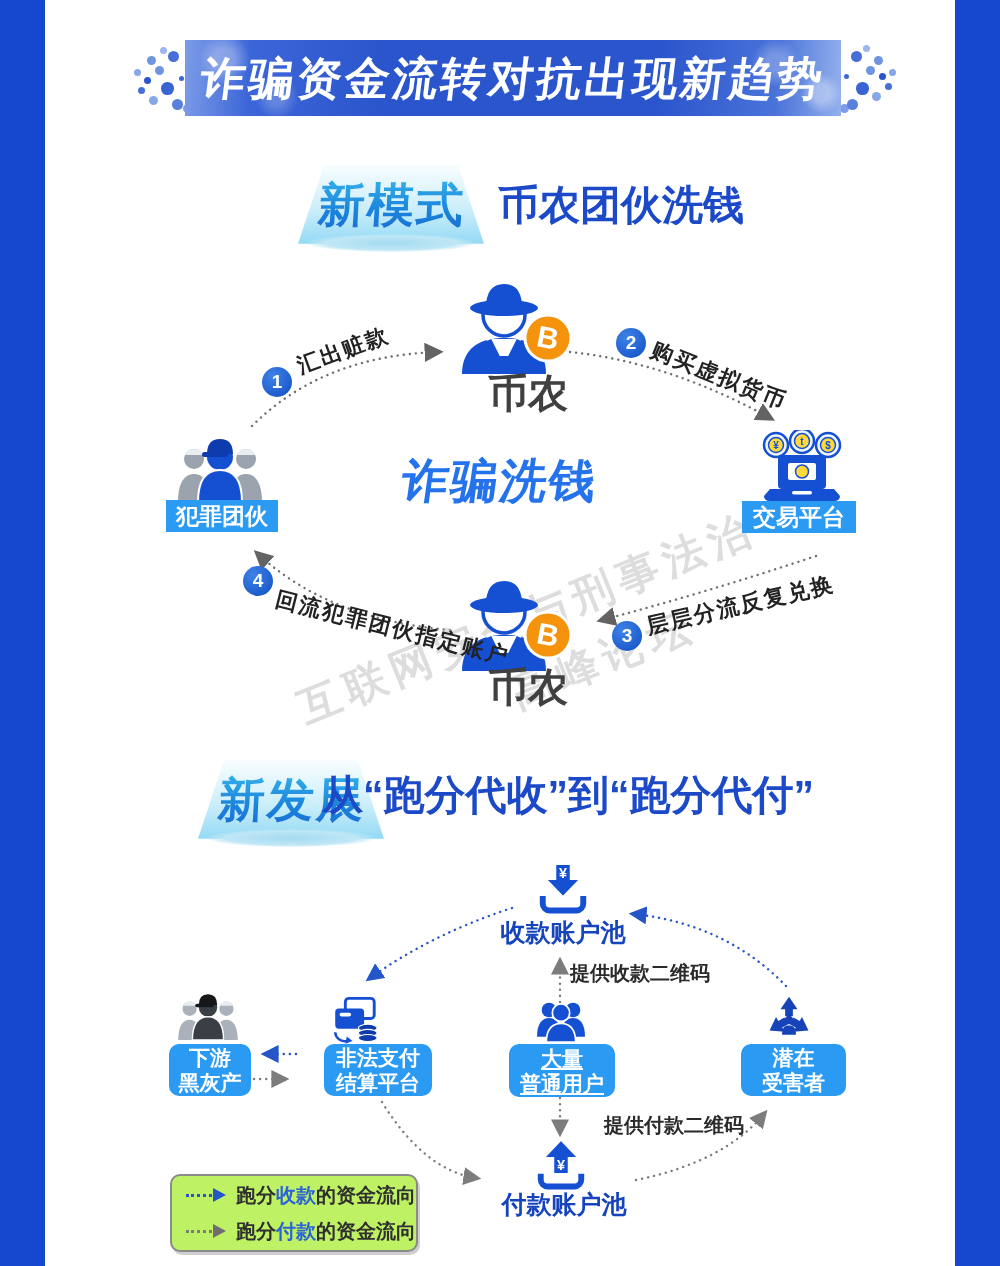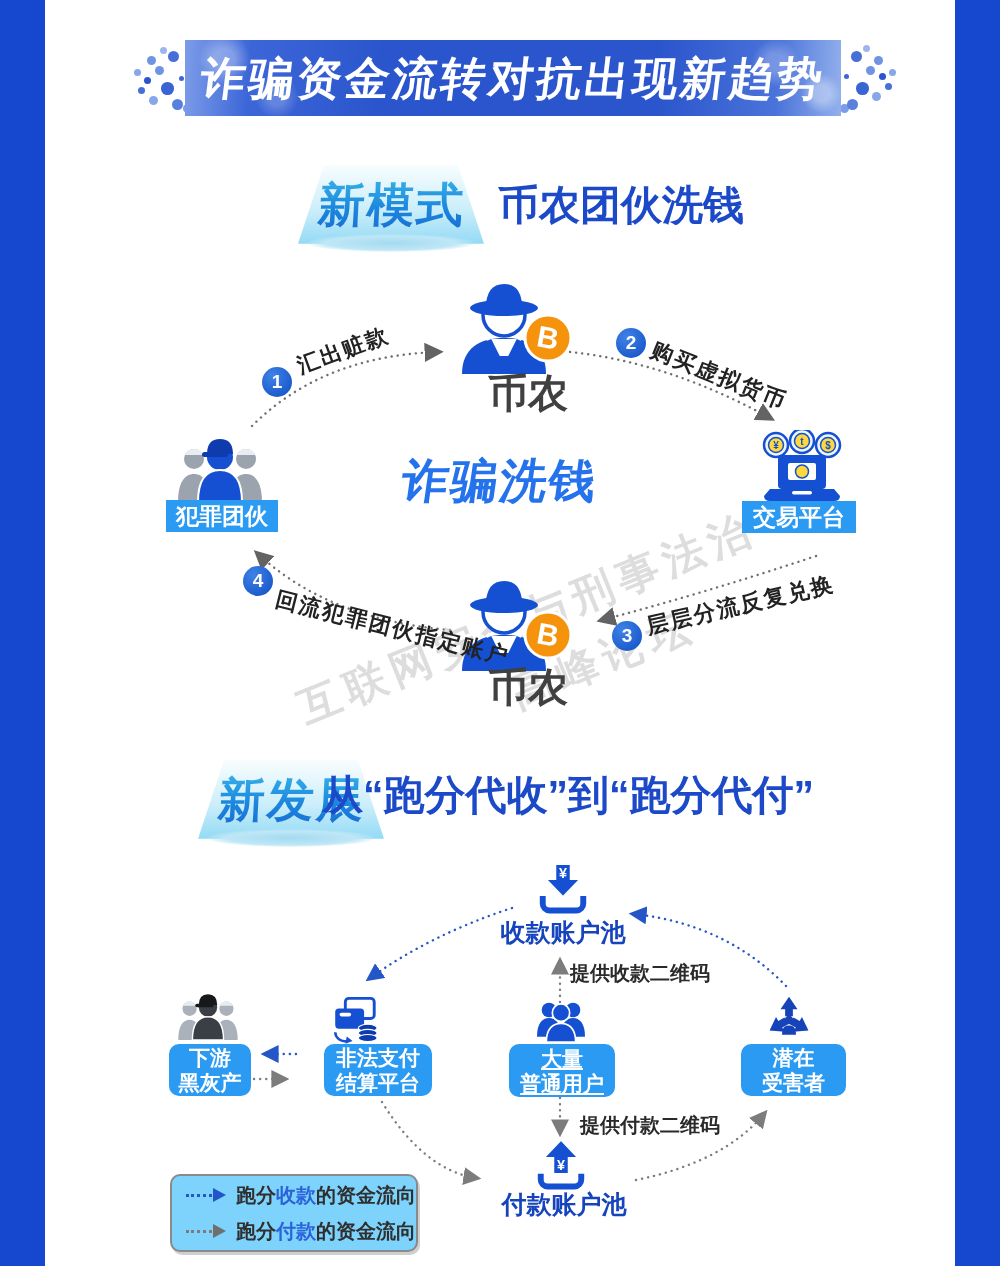--- a/index.html
+++ b/index.html
@@ -68,21 +68,21 @@
   .wm2{font-size:42px;letter-spacing:7px;margin-top:10px;transform:translateX(55px);}
 
   
   .pool-label{position:absolute;font-size:25px;font-weight:800;color:#1544bd;text-align:center;}
   .anno{position:absolute;font-size:20px;font-weight:600;color:#2a2a2a;white-space:nowrap;}
   .box{position:absolute;background:#2b9af3;border-radius:10px;color:#fff;font-weight:700;
     font-size:21px;text-align:center;display:flex;flex-direction:column;justify-content:center;
     line-height:25px;}
 
   
-  .legend{position:absolute;left:170px;top:1174px;width:244px;height:66px;background:#7dd3fc;
+  .legend{position:absolute;left:170px;top:1174px;width:244px;height:66px;background:#bef264;
     border:2px solid #8a8a8a;border-radius:10px;box-shadow:2px 3px 0 #cfcfcf;
     display:flex;flex-direction:column;justify-content:center;gap:9px;padding:4px 0;}
   .legend-row{display:flex;align-items:center;padding-left:14px;}
   .dotline{width:42px;height:0;border-top:3px dotted #2456c8;margin-right:1px;}
   .dotline.gray{border-top-color:#7c7c7c;}
   .tri{width:0;height:0;border-top:7px solid transparent;border-bottom:7px solid transparent;
     border-left:13px solid #2456c8;margin-right:10px;}
   .tri.gray{border-left-color:#6f6f6f;}
   .legend-text{font-size:20px;font-weight:700;color:#2f2f2f;white-space:nowrap;}
   .legend-text .hl{color:#2b62d8;}
@@ -330,21 +330,21 @@
   </div>
 
   <svg class="icon-svg" style="left:764px;top:996px;" width="50" height="48">
       <use href="#sym-recycle"></use>
     </svg>
   <div class="box" style="left:741px;top:1044px;width:105px;height:52px;text-align:center;">
     <span>潜在</span>
     <span>受害者</span>
   </div>
 
-  <div class="anno" style="left:580px;top:1112px;">提供付款二维码</div>
+  <div class="anno" style="left:604px;top:1112px;">提供付款二维码</div>
   <svg class="icon-svg" style="left:534px;top:1138px;" width="54" height="53">
       <use href="#sym-pool-out"></use>
     </svg>
   <div class="pool-label" style="left:496px;top:1188px;width:136px;">付款账户池</div>
 
   <div class="legend">
     <div class="legend-row">
       <span class="dotline"></span>
       <span class="tri"></span>
       <span class="legend-text"><span>跑分</span><span class="hl">收款</span><span>的资金流向</span></span>

